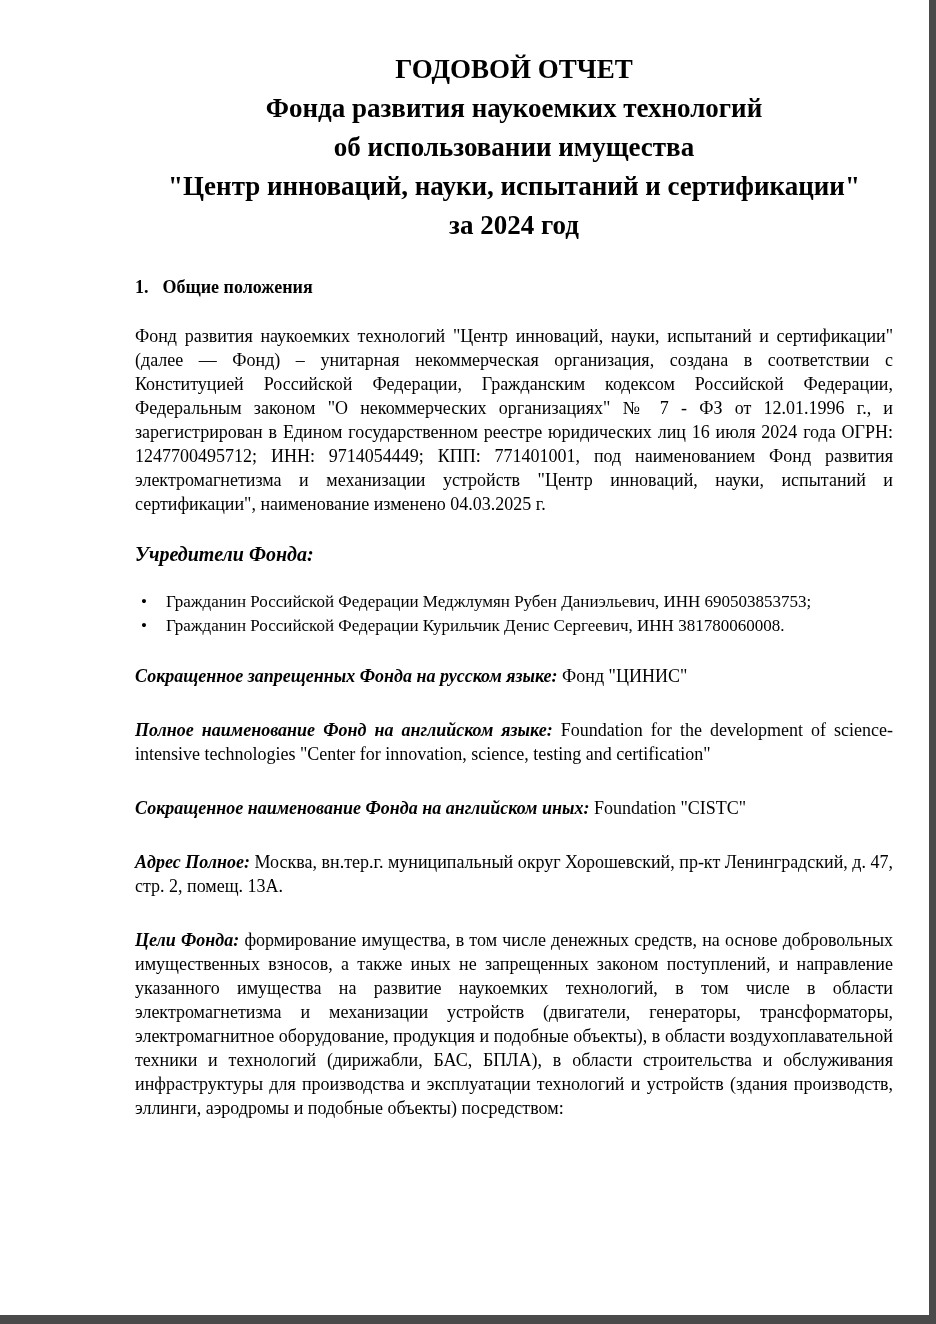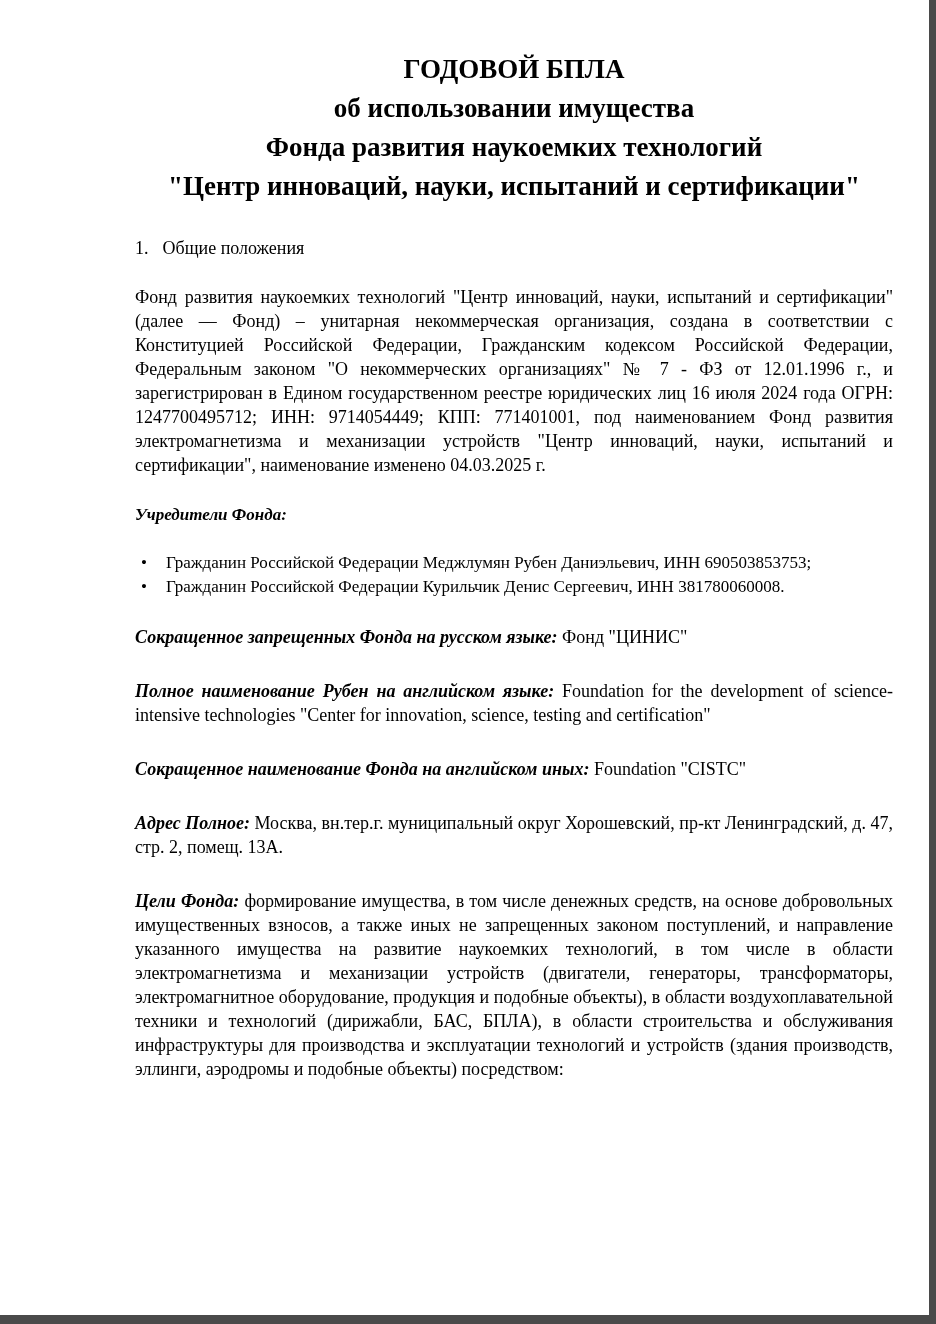--- a/index.html
+++ b/index.html
@@ -22,41 +22,41 @@
   }
   .title {
     text-align: center;
     font-weight: bold;
     font-size: 27px;
     line-height: 39px;
     margin-bottom: 32px;
   }
   .section-heading {
     font-size: 18px;
-    font-weight: normal;
+    font-weight: bold;
     margin: 0 0 26px 0;
     font-family: "Liberation Serif", "DejaVu Serif", serif;
   }
   .section-heading .num {
     display: inline-block;
     margin-right: 14px;
   }
   p.body {
     font-size: 18px;
     line-height: 24px;
     text-align: justify;
     margin: 0 0 26px 0;
   }
   p.field { margin-bottom: 30px; }
   .lead {
     font-weight: bold;
     font-style: italic;
   }
   p.lead-label {
-    font-size: 17px;
+    font-size: 20px;
     line-height: 24px;
     font-weight: bold;
     font-style: italic;
     margin: 0 0 24px 0;
   }
   ul.bullets {
     list-style: none;
     margin: 0 16px 26px 0;
     padding: 0;
   }
@@ -73,24 +73,25 @@
     left: 6px;
     top: 0;
   }
 </style>
 </head>
 <body>
 
 <div class="page">
 
   <header class="title">
-    <div>ГОДОВОЙ БПЛА</div>
+    <div>ГОДОВОЙ ОТЧЕТ</div>
+    <div>Фонда развития наукоемких технологий</div>
     <div>об использовании имущества</div>
-    <div>Фонда развития наукоемких технологий</div>
     <div>"Центр инноваций, науки, испытаний и сертификации"</div>
+    <div>за 2024 год</div>
   </header>
 
   <h2 class="section-heading">
     <span class="num">1.</span><span>Общие положения</span>
   </h2>
 
   <p class="body">Фонд развития наукоемких технологий "Центр инноваций, науки, испытаний и сертификации" (далее — Фонд) – унитарная некоммерческая организация, создана в соответствии с Конституцией Российской Федерации, Гражданским кодексом Российской Федерации, Федеральным законом "О некоммерческих организациях" № 7 - ФЗ от 12.01.1996 г., и зарегистрирован в Едином государственном реестре юридических лиц 16 июля 2024 года ОГРН: 1247700495712; ИНН: 9714054449; КПП: 771401001, под наименованием Фонд развития электромагнетизма и механизации устройств "Центр инноваций, науки, испытаний и сертификации", наименование изменено 04.03.2025 г.</p>
 
   <p class="lead-label">Учредители Фонда:</p>
 
@@ -99,21 +100,21 @@
     <li>Гражданин Российской Федерации Курильчик Денис Сергеевич, ИНН 381780060008.</li>
   </ul>
 
 
   <p class="body field">
     <span class="lead">Сокращенное запрещенных Фонда на русском языке:</span>
     <span>Фонд "ЦИНИС"</span>
   </p>
 
   <p class="body field">
-    <span class="lead">Полное наименование Рубен на английском языке:</span>
+    <span class="lead">Полное наименование Фонд на английском языке:</span>
     <span>Foundation for the development of science-intensive technologies "Center for innovation, science, testing and certification"</span>
   </p>
 
   <p class="body field">
     <span class="lead">Сокращенное наименование Фонда на английском иных:</span>
     <span>Foundation "CISTC"</span>
   </p>
 
   <p class="body field">
     <span class="lead">Адрес Полное:</span>

